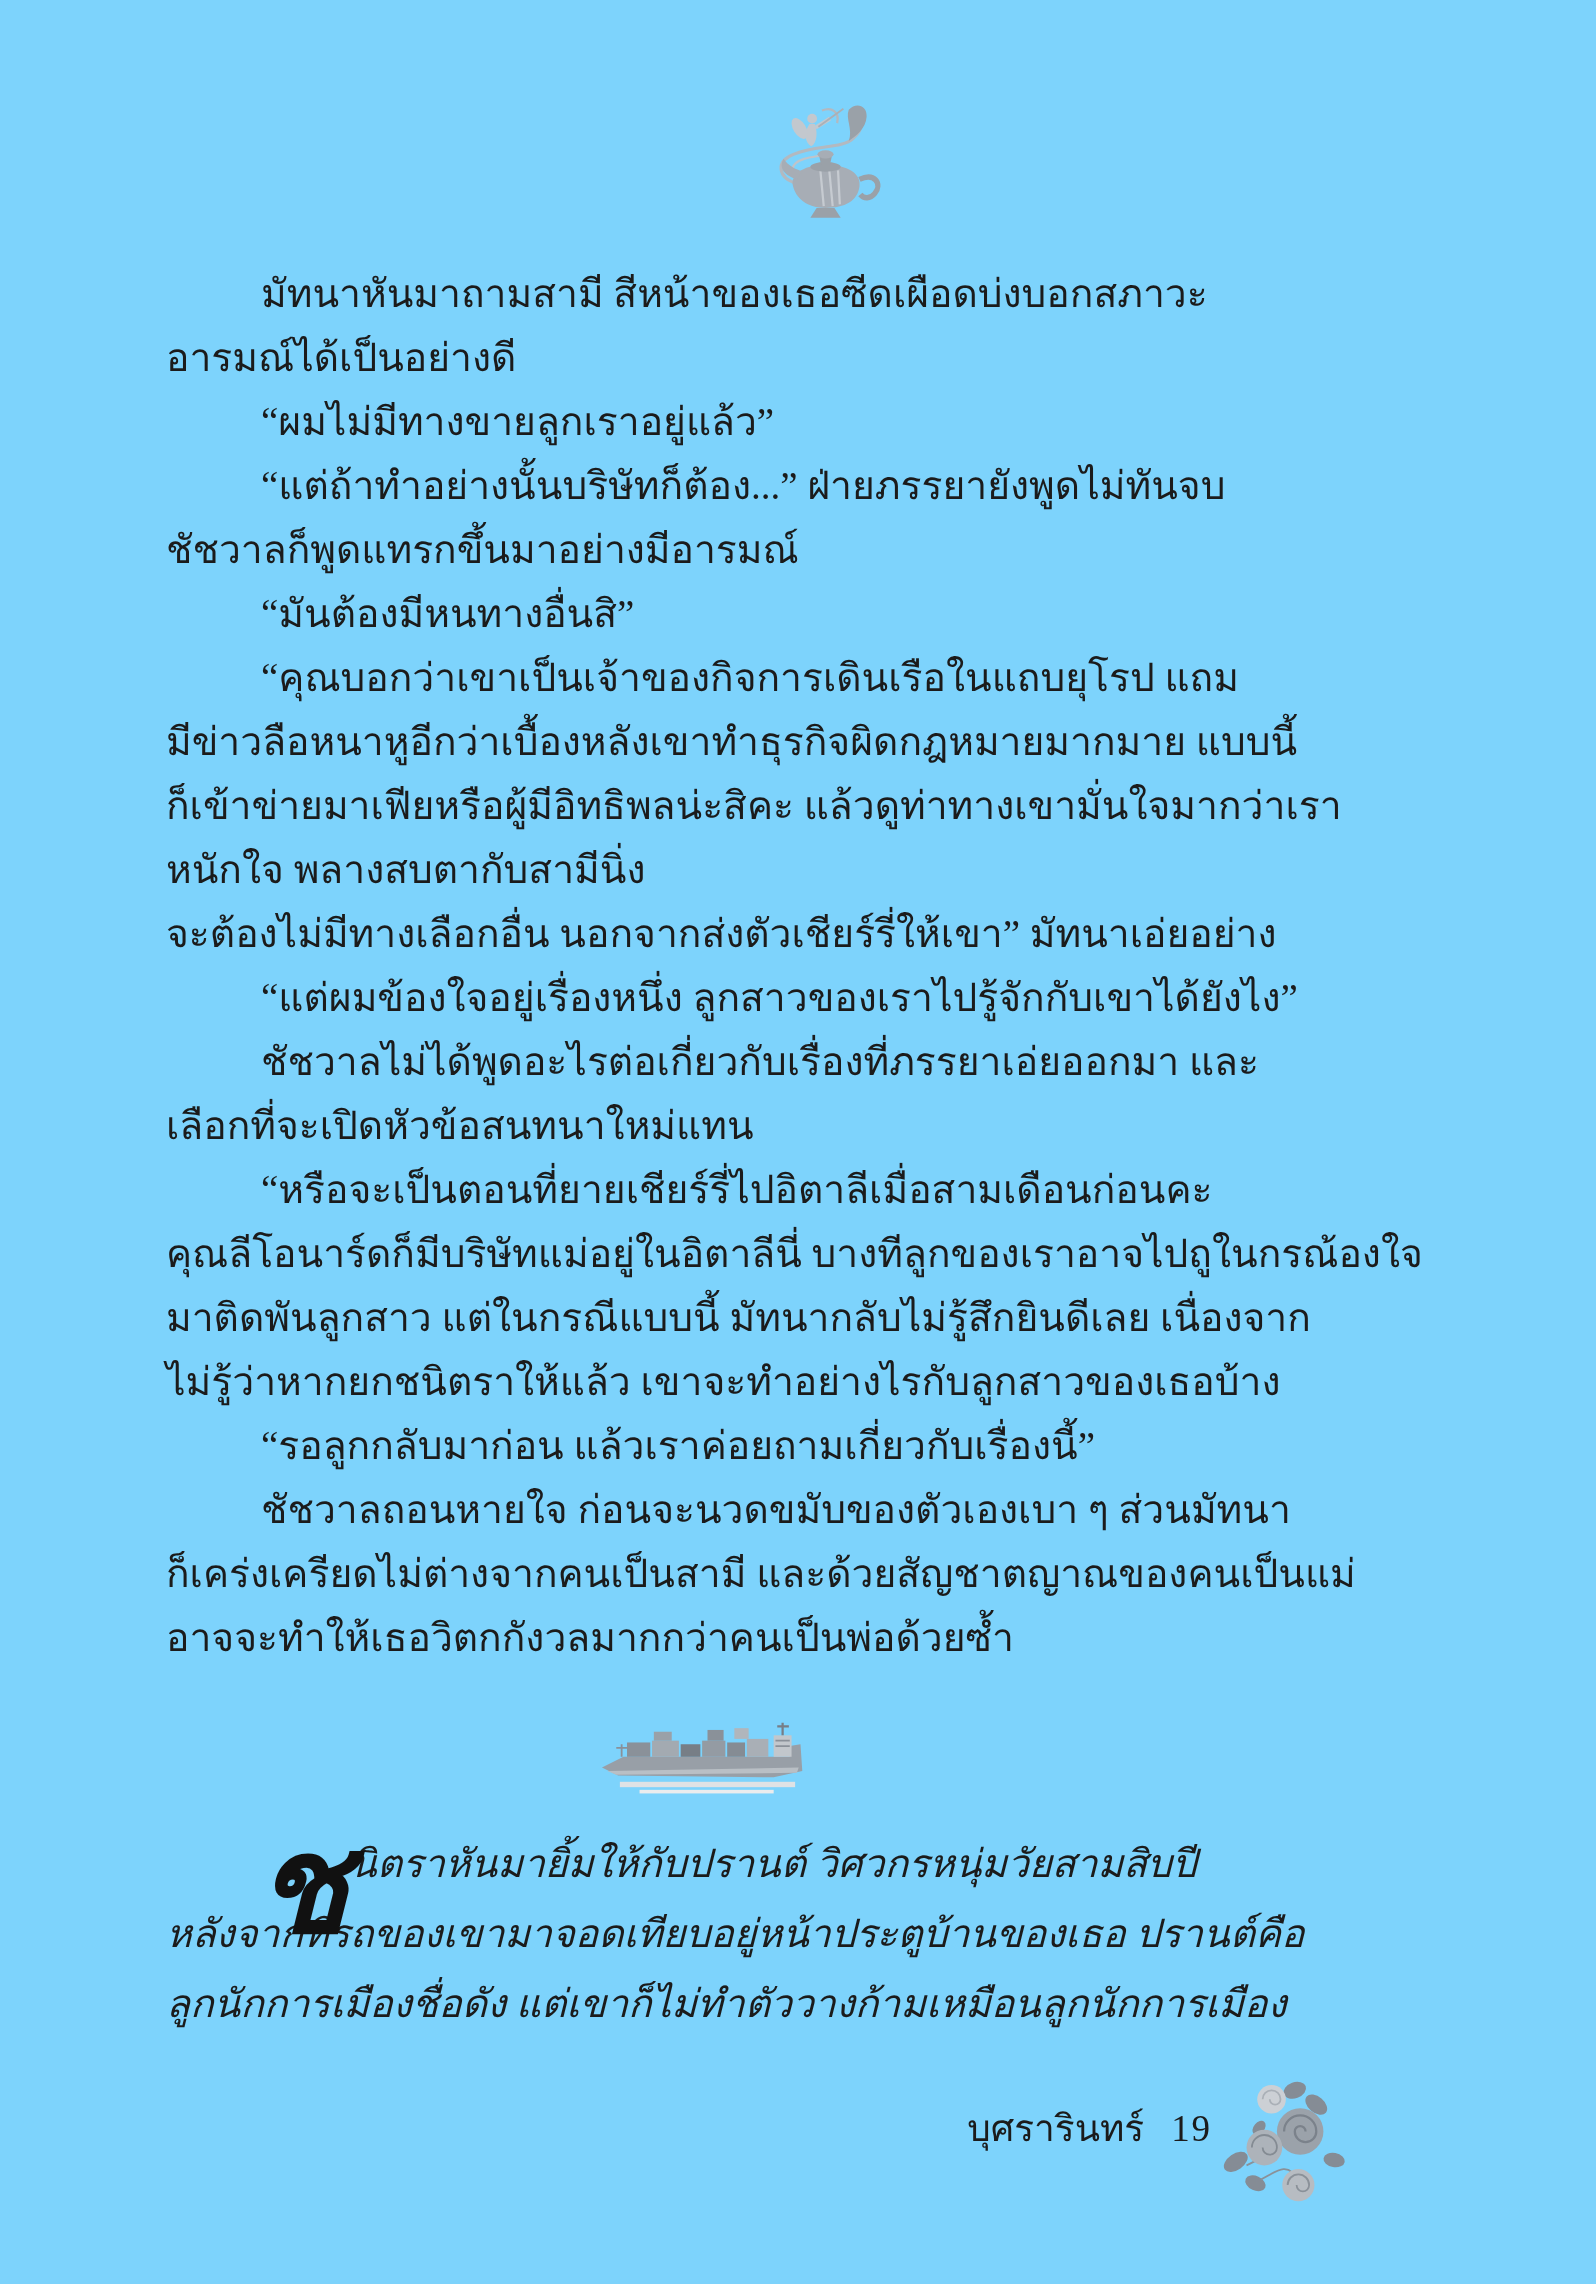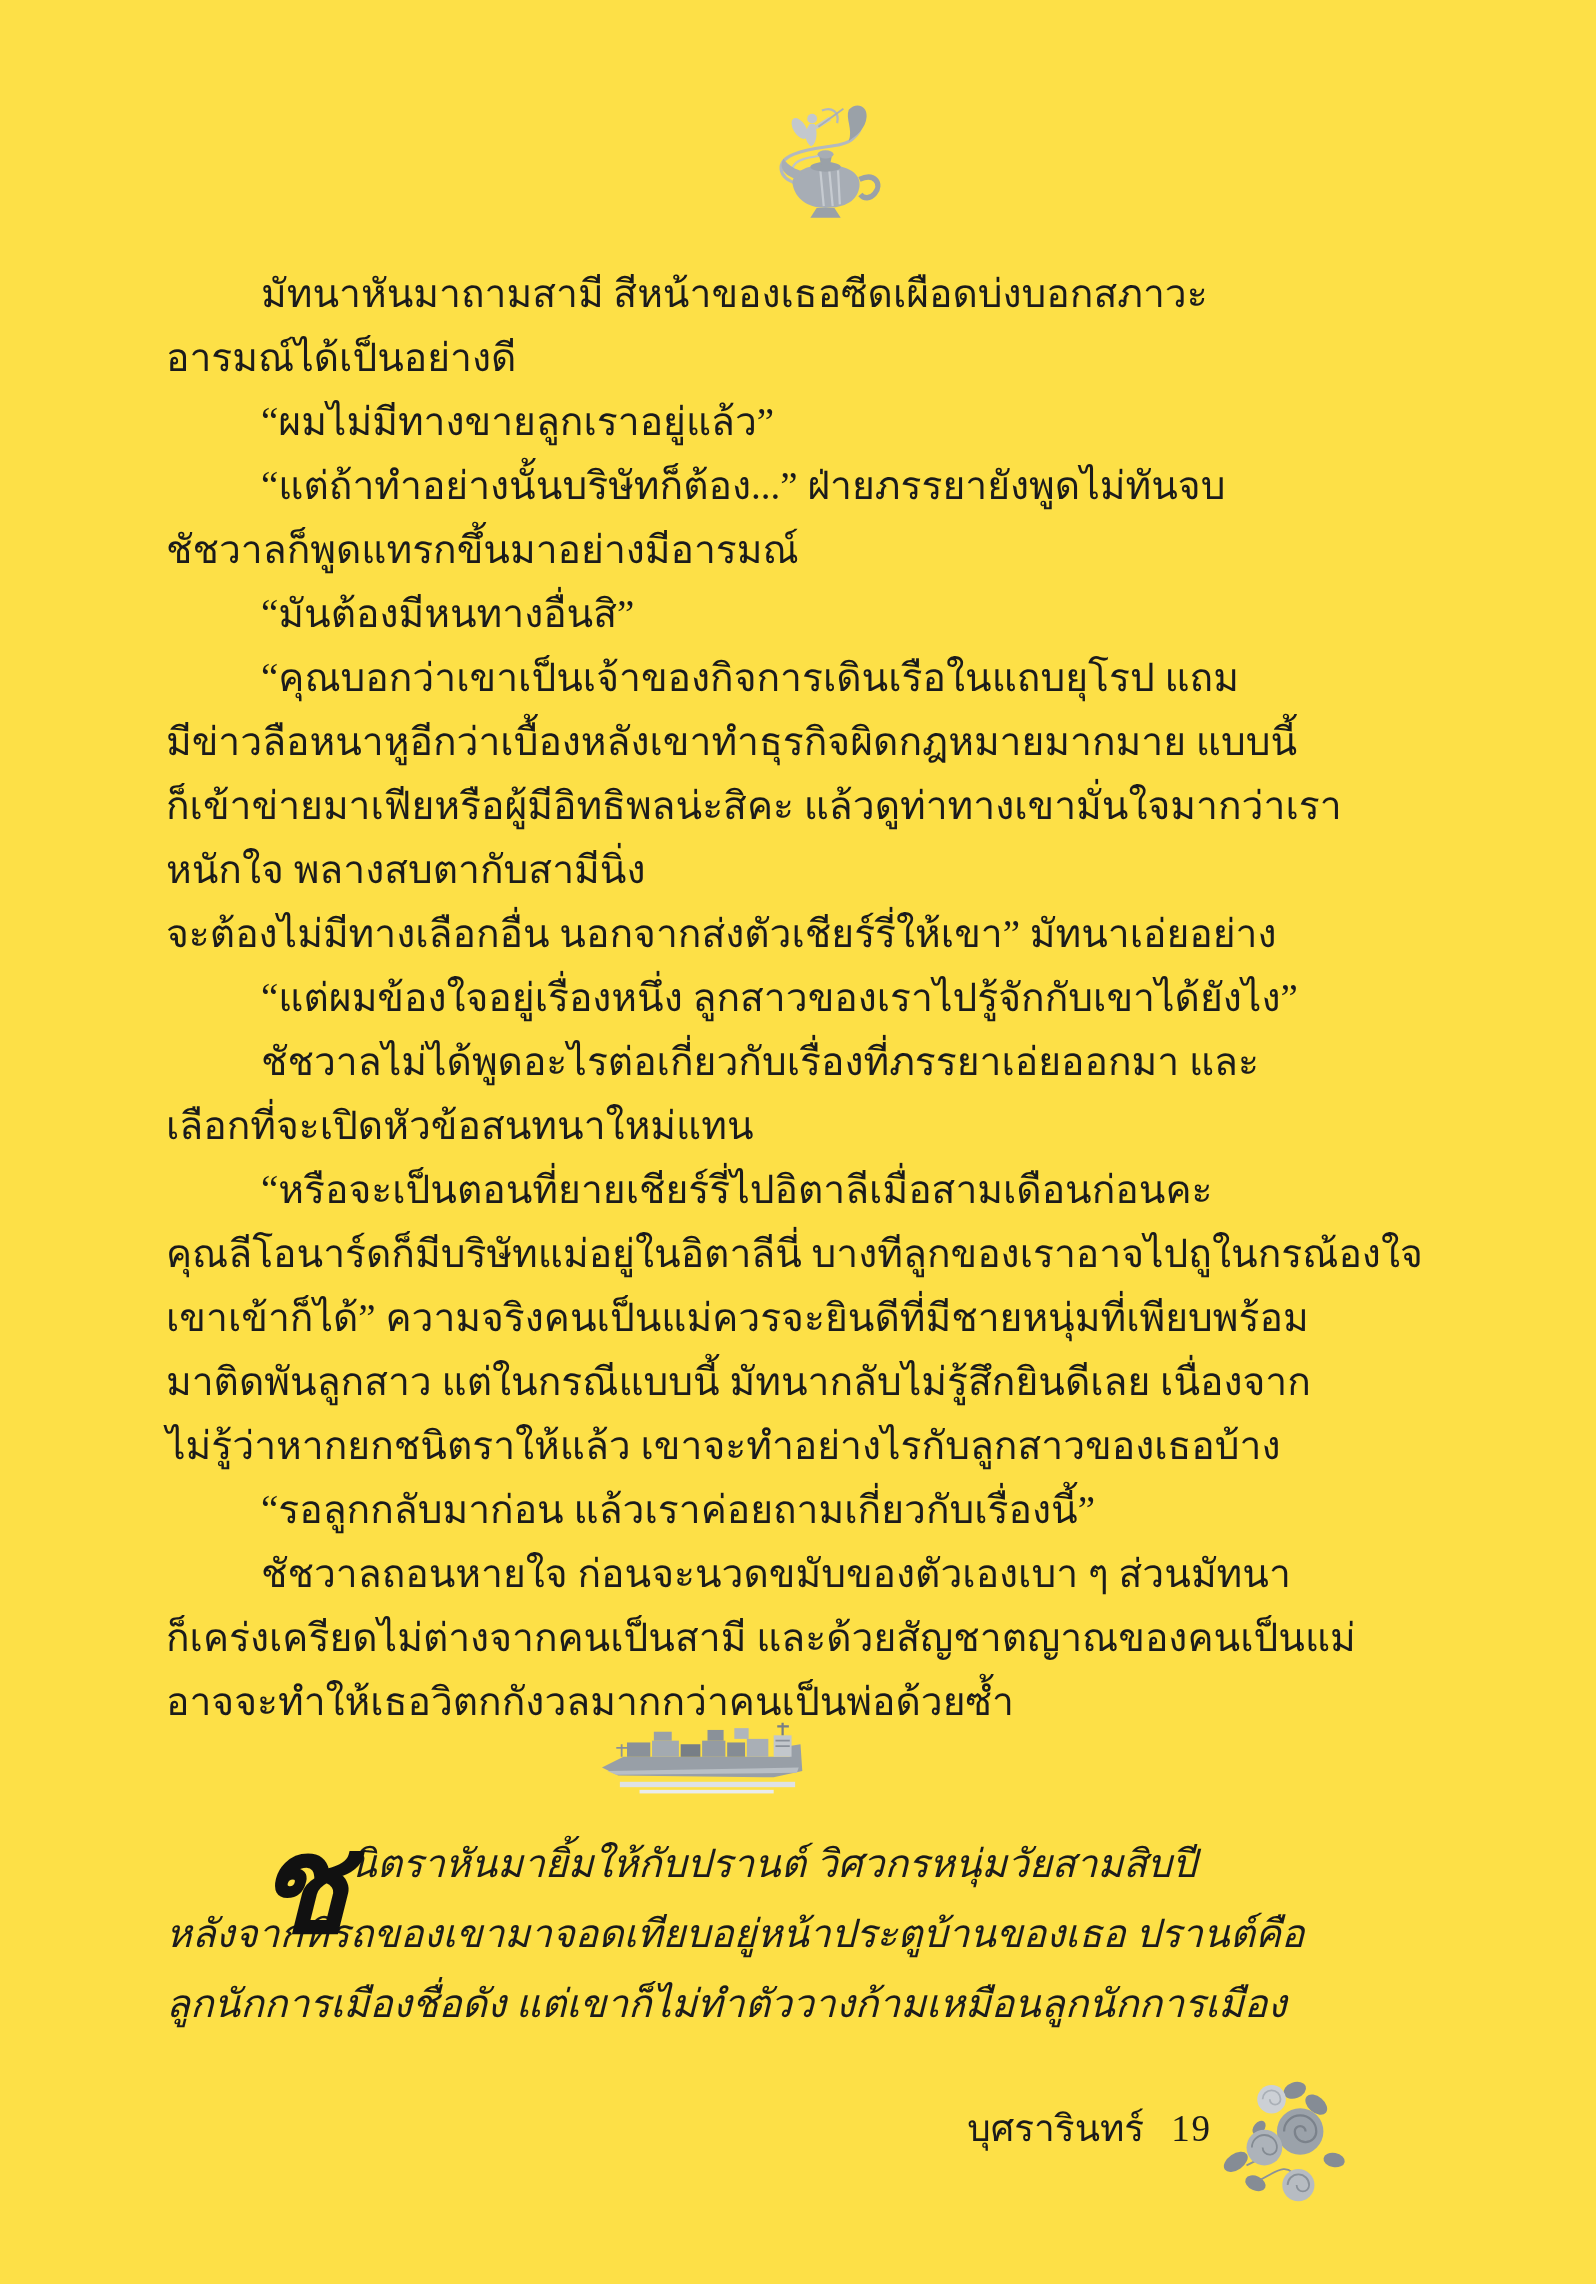--- a/index.html
+++ b/index.html
@@ -1,20 +1,20 @@
 <!DOCTYPE html>
 <html lang="th" style="font-size:14.3px"><head>
 <meta charset="utf-8">
 <style>
   html,body{margin:0;padding:0;background:#e9e9e9;}
   .page{
     position:relative;
     width:1597px;height:2285px;
     margin:0 auto;
-    background:#fde047;
+    background:#7dd3fc;
     overflow:hidden;
     font-family:"Liberation Serif","DejaVu Serif",serif;
     color:#1b1b1b;
   }
   .ornament{position:absolute;}
   .ornament-header{left:770px;top:99px;width:120px;height:125px;}
   .ornament-ship{left:598px;top:1721px;width:219px;height:93px;}
   .ornament-rose{left:1207px;top:2076px;width:147px;height:152px;}
 
   .body-text{
@@ -92,21 +92,20 @@
       <div class="tline indent">“คุณบอกว่าเขาเป็นเจ้าของกิจการเดินเรือในแถบยุโรป แถม</div>
       <div class="tline">มีข่าวลือหนาหูอีกว่าเบื้องหลังเขาทำธุรกิจผิดกฎหมายมากมาย แบบนี้</div>
       <div class="tline">ก็เข้าข่ายมาเฟียหรือผู้มีอิทธิพลน่ะสิคะ แล้วดูท่าทางเขามั่นใจมากว่าเรา</div>
       <div class="tline">หนักใจ พลางสบตากับสามีนิ่ง</div>
       <div class="tline">จะต้องไม่มีทางเลือกอื่น นอกจากส่งตัวเชียร์รี่ให้เขา” มัทนาเอ่ยอย่าง</div>
       <div class="tline indent">“แต่ผมข้องใจอยู่เรื่องหนึ่ง ลูกสาวของเราไปรู้จักกับเขาได้ยังไง”</div>
       <div class="tline indent">ชัชวาลไม่ได้พูดอะไรต่อเกี่ยวกับเรื่องที่ภรรยาเอ่ยออกมา และ</div>
       <div class="tline">เลือกที่จะเปิดหัวข้อสนทนาใหม่แทน</div>
       <div class="tline indent">“หรือจะเป็นตอนที่ยายเชียร์รี่ไปอิตาลีเมื่อสามเดือนก่อนคะ</div>
       <div class="tline">คุณลีโอนาร์ดก็มีบริษัทแม่อยู่ในอิตาลีนี่ บางทีลูกของเราอาจไปถูในกรณ้องใจ</div>
-      <div class="tline">เขาเข้าก็ได้” ความจริงคนเป็นแม่ควรจะยินดีที่มีชายหนุ่มที่เพียบพร้อม</div>
       <div class="tline">มาติดพันลูกสาว แต่ในกรณีแบบนี้ มัทนากลับไม่รู้สึกยินดีเลย เนื่องจาก</div>
       <div class="tline">ไม่รู้ว่าหากยกชนิตราให้แล้ว เขาจะทำอย่างไรกับลูกสาวของเธอบ้าง</div>
       <div class="tline indent">“รอลูกกลับมาก่อน แล้วเราค่อยถามเกี่ยวกับเรื่องนี้”</div>
       <div class="tline indent">ชัชวาลถอนหายใจ ก่อนจะนวดขมับของตัวเองเบา ๆ ส่วนมัทนา</div>
       <div class="tline">ก็เคร่งเครียดไม่ต่างจากคนเป็นสามี และด้วยสัญชาตญาณของคนเป็นแม่</div>
       <div class="tline">อาจจะทำให้เธอวิตกกังวลมากกว่าคนเป็นพ่อด้วยซ้ำ</div>
     </div>
 
   <div class="ornament ornament-ship">
     <svg width="219" height="93" viewBox="0 0 244 104" xmlns="http://www.w3.org/2000/svg">

